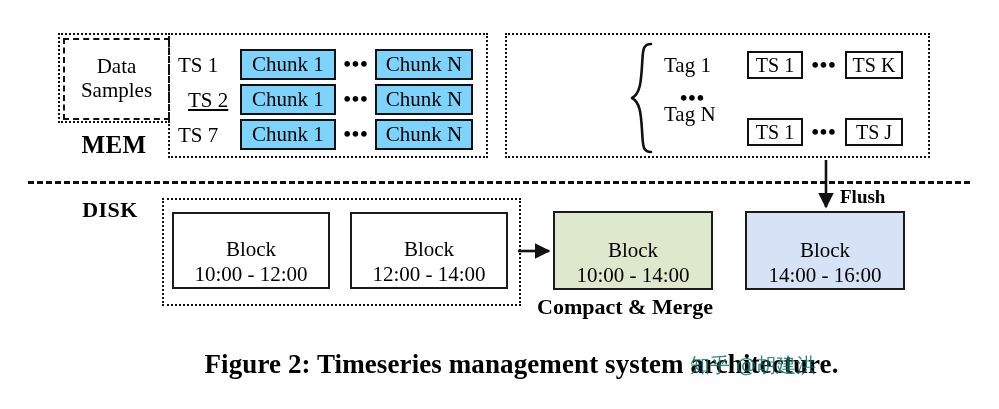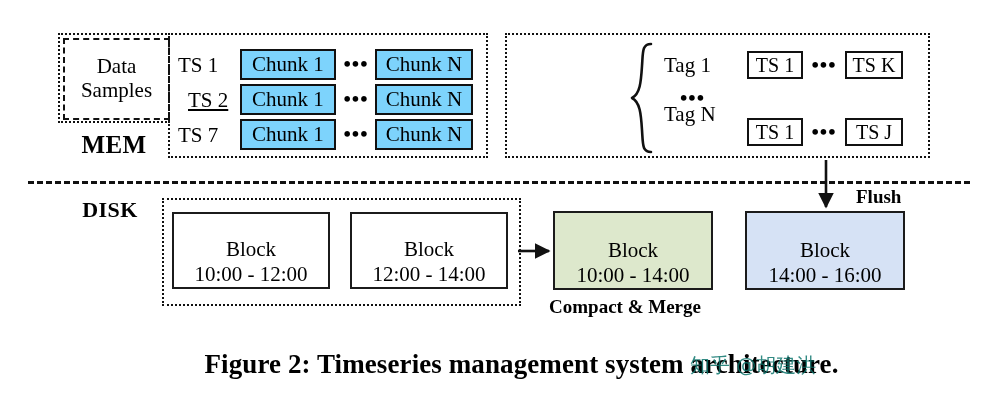--- a/index.html
+++ b/index.html
@@ -144,21 +144,21 @@
       <marker id="ah" markerWidth="7" markerHeight="7" refX="5.4" refY="3" orient="auto">
         <path d="M0,0 L6,3 L0,6 z" fill="#111"></path>
       </marker>
     </defs>
 
     <line x1="826" y1="160" x2="826" y2="207" stroke="#111" stroke-width="2.6" marker-end="url(#ah)"></line>
 
     <line x1="518" y1="251" x2="549" y2="251" stroke="#111" stroke-width="2.6" marker-end="url(#ah)"></line>
   </svg>
 
-  <div class="txt serif bold" style="left:840px;top:184px;width:110px;height:26px;justify-content:flex-start;font-size:19px;margin-left:16px;">Flush</div>
+  <div class="txt serif bold" style="left:840px;top:184px;width:110px;height:26px;justify-content:flex-start;font-size:19px;">Flush</div>
 
-  <div class="txt serif bold" style="left:520px;top:294px;width:210px;height:26px;font-size:19px;">Compact &amp; Merge</div>
+  <div class="txt serif bold" style="left:520px;top:294px;width:210px;height:26px;font-size:22px;">Compact &amp; Merge</div>
 
   <div class="txt serif" id="caption">Figure 2:  Timeseries management system architecture.</div>
 
   <div class="txt" id="watermark">知乎 @胡建洪</div>
 
 </div>
 
 </body></html>

